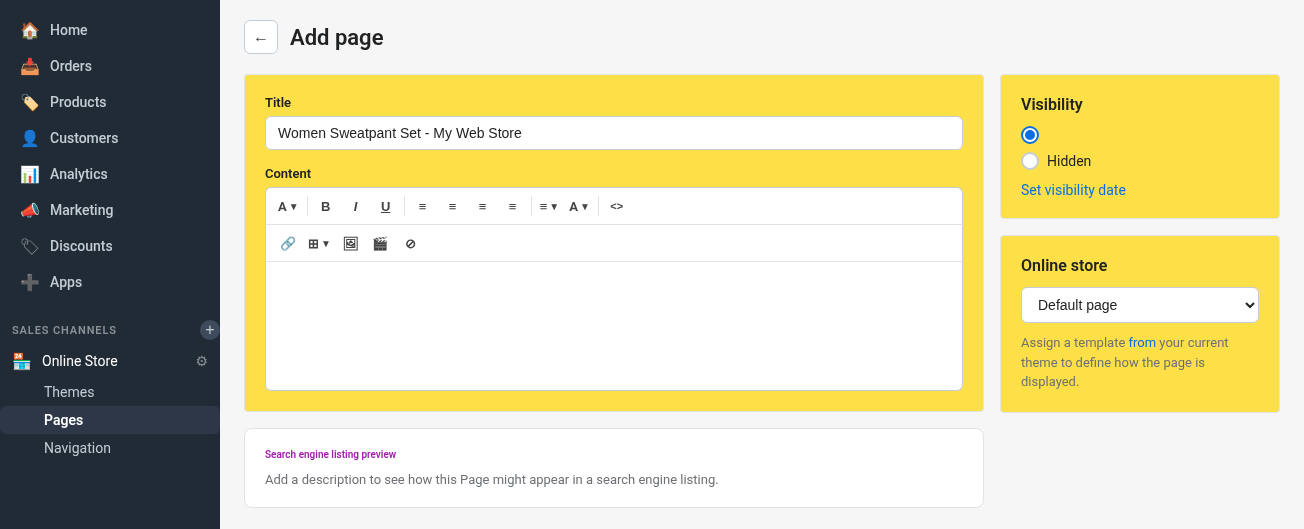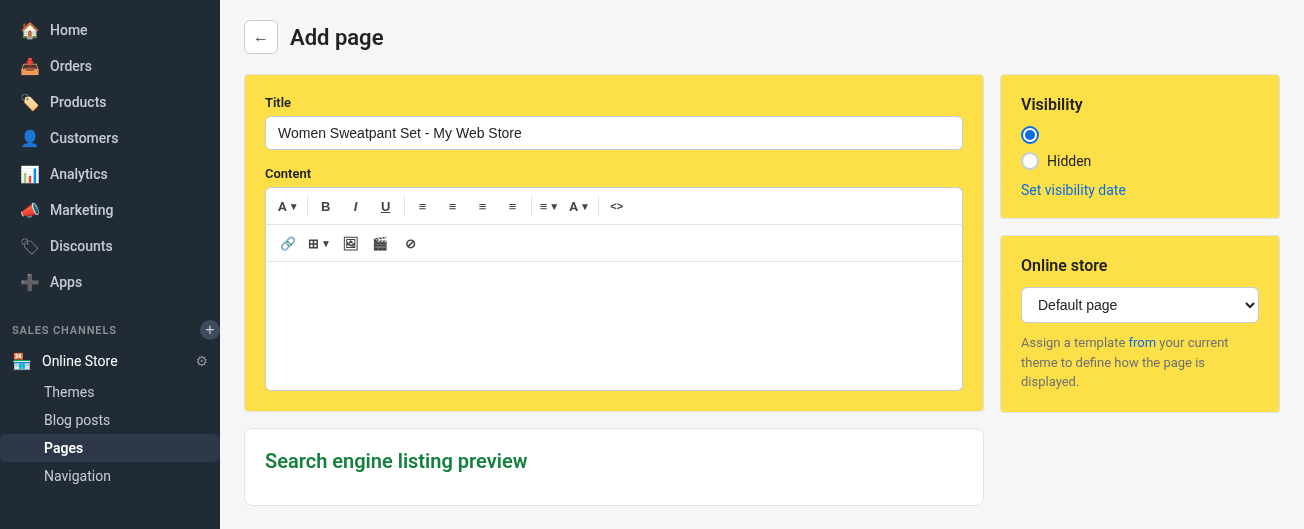--- a/index.html
+++ b/index.html
@@ -236,23 +236,23 @@
       background: #fff;
     }
 
     .seo-card {
       background: #fff;
       border-radius: 8px;
       border: 1px solid #e1e3e5;
       padding: 20px;
     }
     .seo-title {
-      font-size: 20px;
-      font-weight: 600;
-      color: #15803d;
+      font-size: 10px;
+      font-weight: 600;
+      color: #a21caf;
       margin-bottom: 12px;
     }
     .seo-desc {
       font-size: 13px;
       color: #6d7175;
     }
 
     
     .right-column {
       width: 280px;
@@ -388,23 +388,20 @@
   <div class="online-store-item">
     <div class="online-store-left">
       <span class="sidebar-icon">🏪</span>
       <span>Online Store</span>
     </div>
     <span style="font-size:14px; color:#8c9196;">⚙</span>
   </div>
 
   <div class="sidebar-sub-item">
     <span>Themes</span>
-  </div>
-  <div class="sidebar-sub-item">
-    <span>Blog posts</span>
   </div>
   <div class="sidebar-sub-item active">
     <span>Pages</span>
   </div>
   <div class="sidebar-sub-item">
     <span>Navigation</span>
   </div>
 </nav>
 
 <main class="main">
@@ -462,20 +459,21 @@
           <button class="toolbar-btn">🖼</button>
           <button class="toolbar-btn">🎬</button>
           <button class="toolbar-btn">⊘</button>
         </div>
 
         <div class="editor-body"></div>
       </div>
 
       <div class="seo-card">
         <div class="seo-title">Search engine listing preview</div>
+        <div class="seo-desc">Add a description to see how this Page might appear in a search engine listing.</div>
       </div>
     </div>
 
     <div class="right-column">
 
       <div class="card visibility-card">
         <div class="card-title">Visibility</div>
 
         <div class="radio-option">
           <div class="radio-circle selected"></div>

